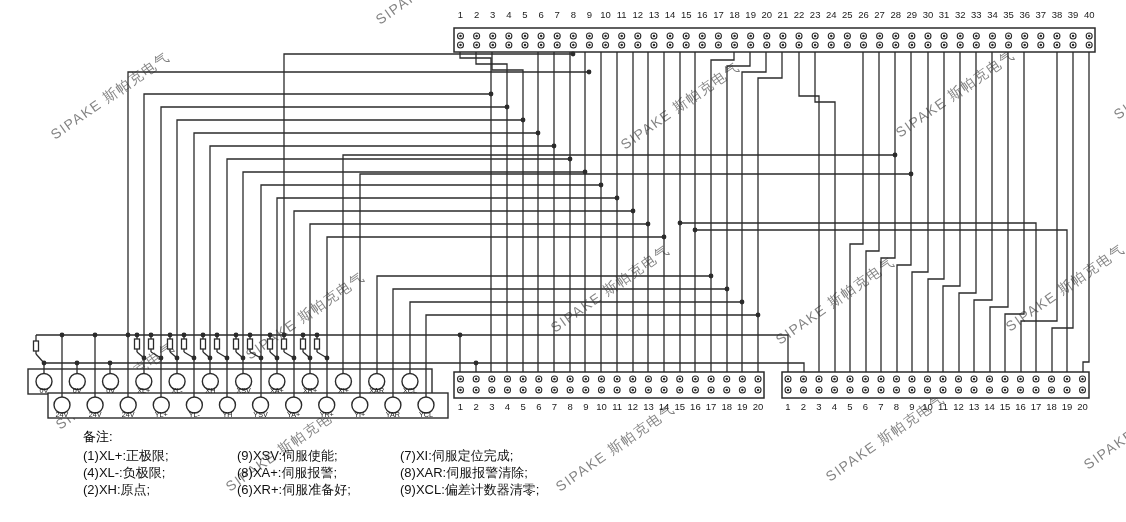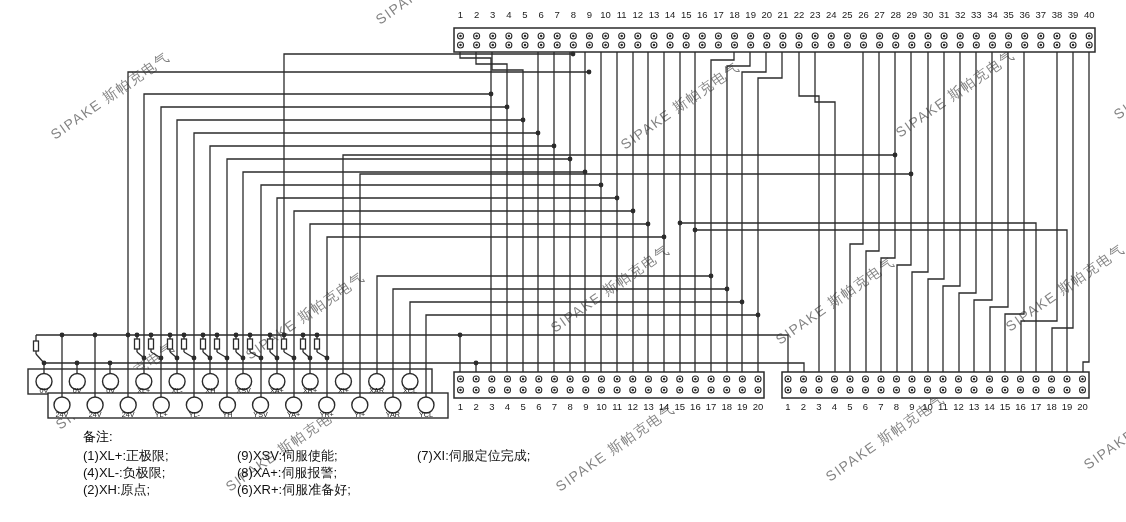--- a/index.html
+++ b/index.html
@@ -4,21 +4,21 @@
 <style>
   html,body{margin:0;padding:0;background:#ffffff;}
   #stage{position:relative;width:1126px;height:522px;background:#fff;overflow:hidden;
          font-family:"Liberation Sans",sans-serif;}
   #diagram-svg{position:absolute;left:0;top:0;}
   svg text{font-family:"Liberation Sans",sans-serif;fill:#1a1a1a;}
   .notes{position:absolute;color:#111;font-size:13px;line-height:17px;}
   .notes-title{position:absolute;left:83px;top:428px;font-size:13px;color:#000000;}
   .ncol{position:absolute;top:447px;}
   .ncol div{height:17px;white-space:nowrap;}
-  #ncol1{left:83px;} #ncol2{left:237px;} #ncol3{left:417px;}
+  #ncol1{left:83px;} #ncol2{left:237px;} #ncol3{left:400px;}
 </style>
 </head>
 <body>
 
 <div id="stage">
   <svg id="diagram-svg" width="1126" height="522" viewBox="0 0 1126 522">
       <text x="0" y="0" font-size="14" letter-spacing="1.5" fill="#cbc4bd" opacity="0.55" transform="translate(55,140) rotate(-35)">SIPAKE 斯帕克电气</text>
       <text x="0" y="0" font-size="14" letter-spacing="1.5" fill="#cbc4bd" opacity="0.55" transform="translate(380,25) rotate(-35)">SIPAKE 斯帕克电气</text>
       <text x="0" y="0" font-size="14" letter-spacing="1.5" fill="#cbc4bd" opacity="0.55" transform="translate(625,150) rotate(-35)">SIPAKE 斯帕克电气</text>
       <text x="0" y="0" font-size="14" letter-spacing="1.5" fill="#cbc4bd" opacity="0.55" transform="translate(900,138) rotate(-35)">SIPAKE 斯帕克电气</text>
@@ -700,14 +700,16 @@
     <div>(4)XL-:负极限;</div>
     <div>(2)XH:原点;</div>
   </div>
   <div id="ncol2" class="ncol notes">
     <div>(9)XSV:伺服使能;</div>
     <div>(8)XA+:伺服报警;</div>
     <div>(6)XR+:伺服准备好;</div>
   </div>
   <div id="ncol3" class="ncol notes">
     <div>(7)XI:伺服定位完成;</div>
+    <div>(8)XAR:伺服报警清除;</div>
+    <div>(9)XCL:偏差计数器清零;</div>
   </div>
 </div>
 
 </body></html>

